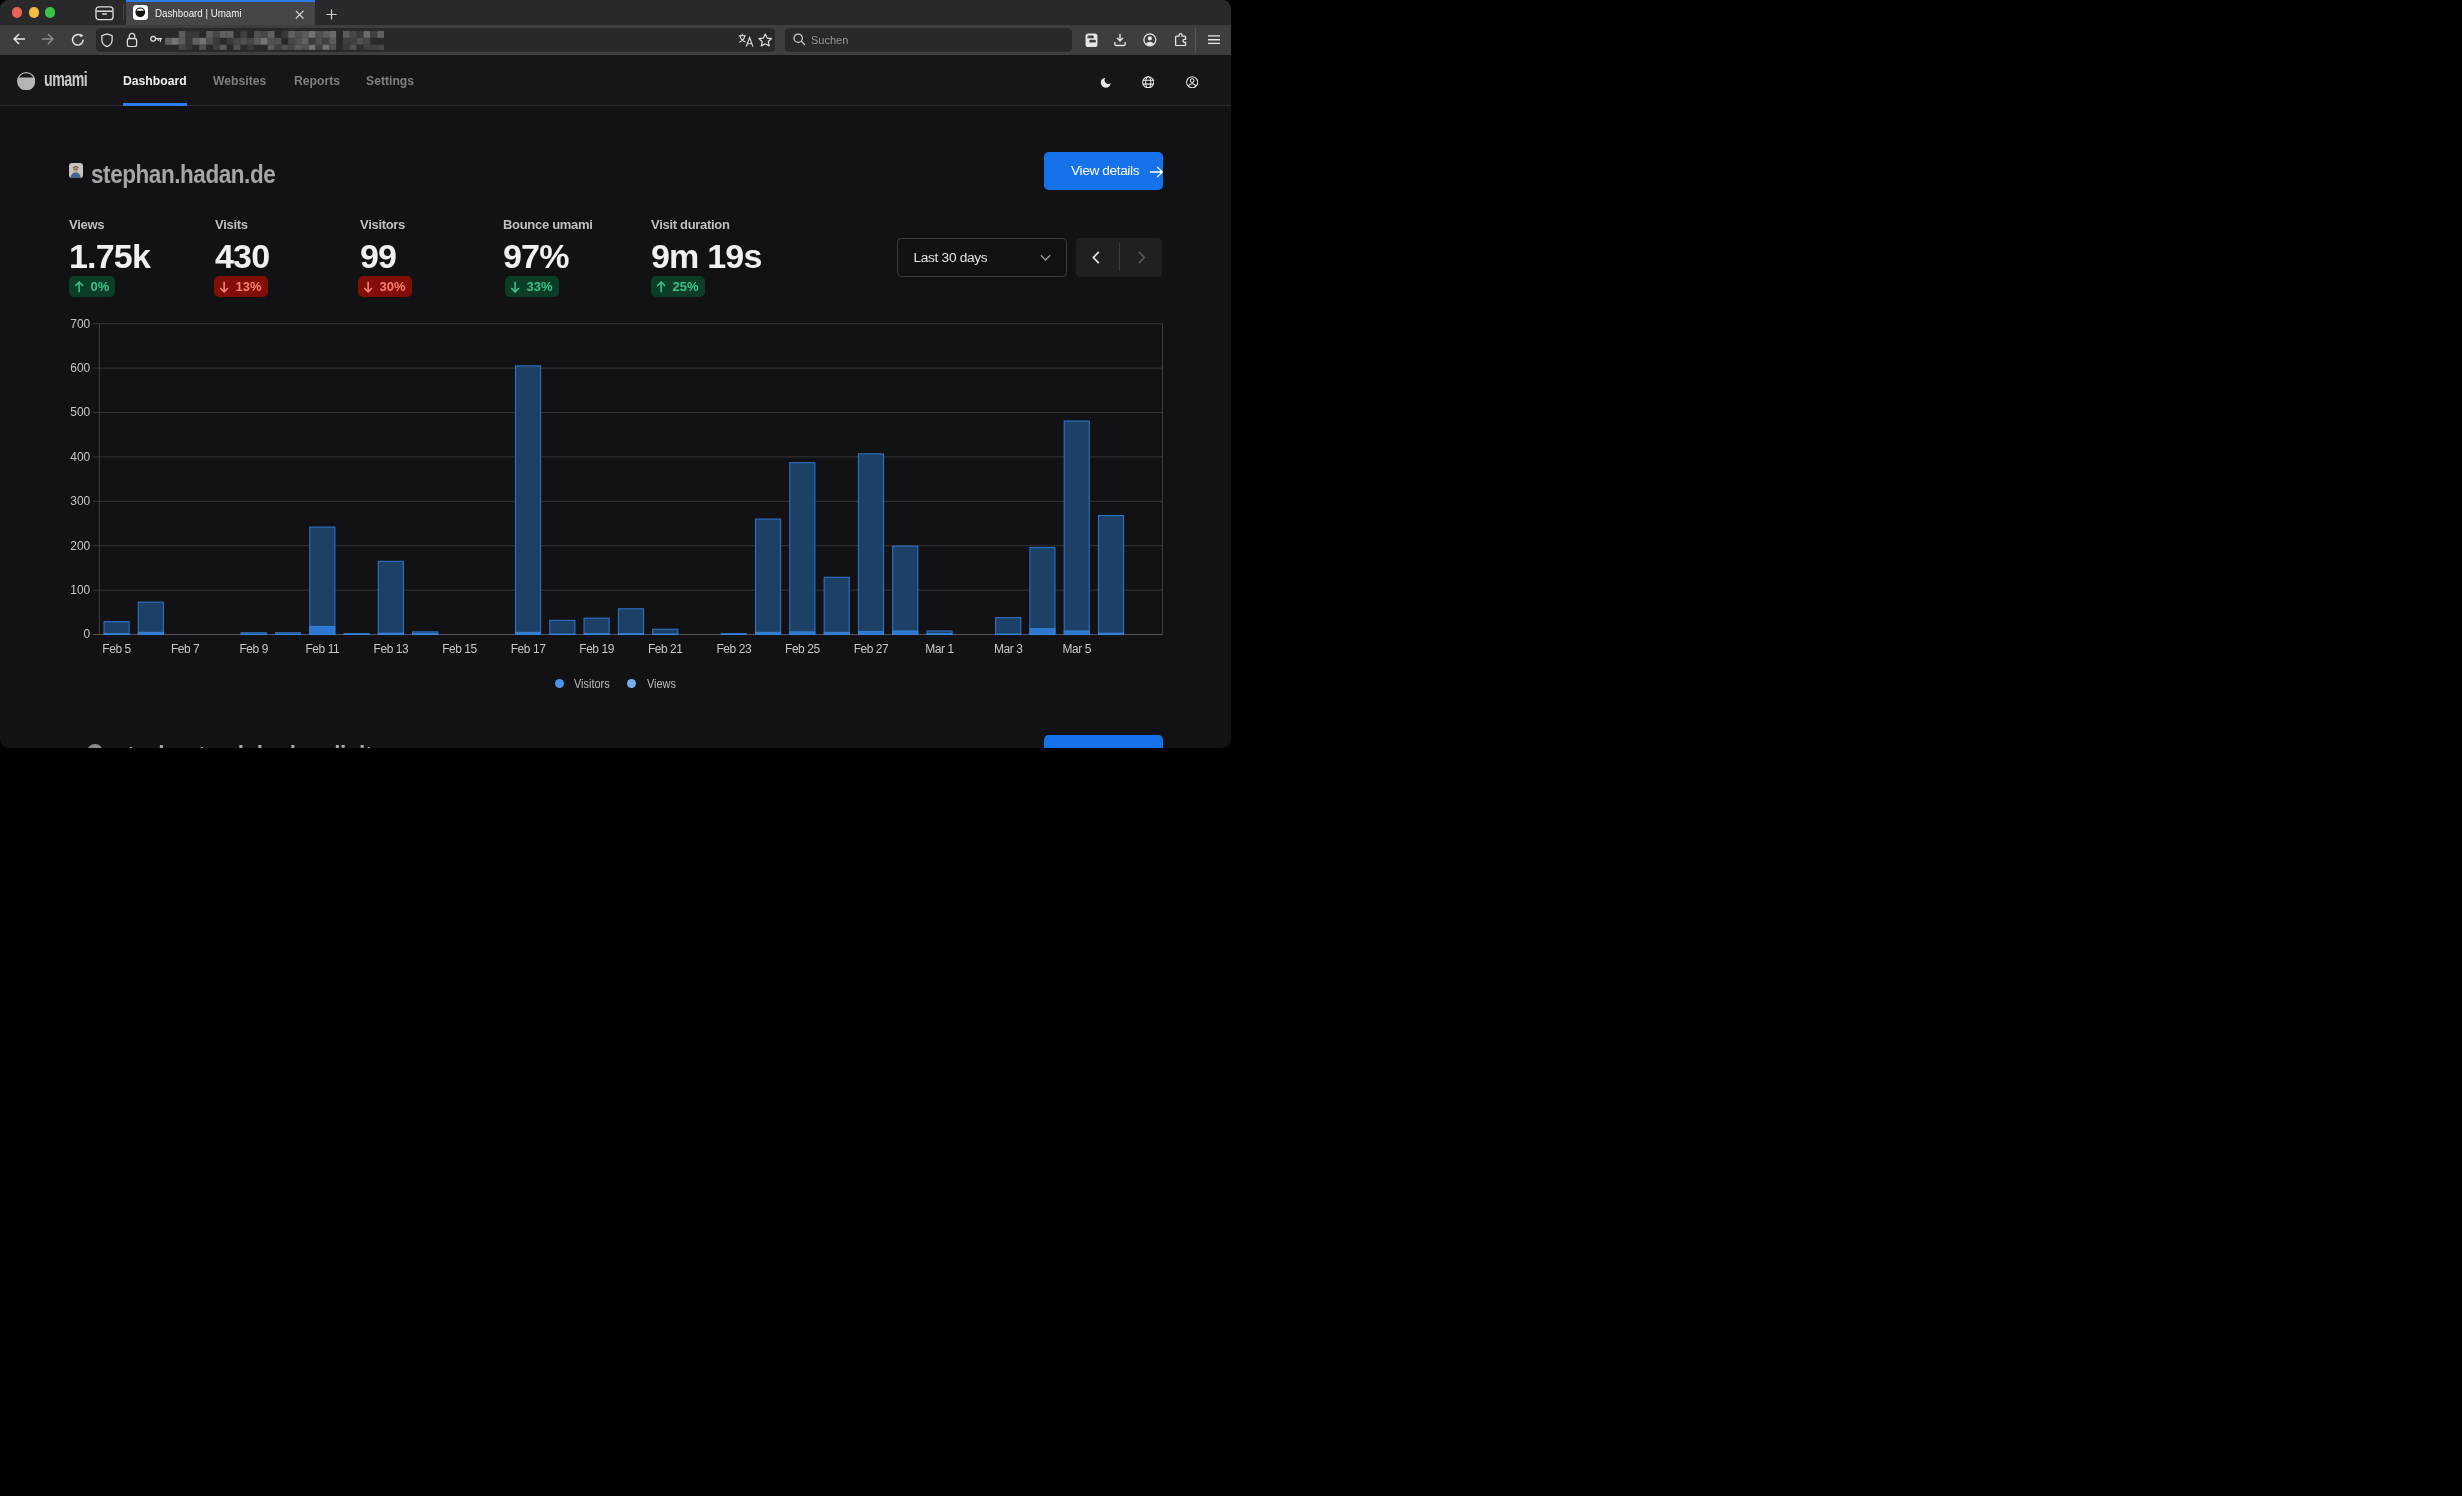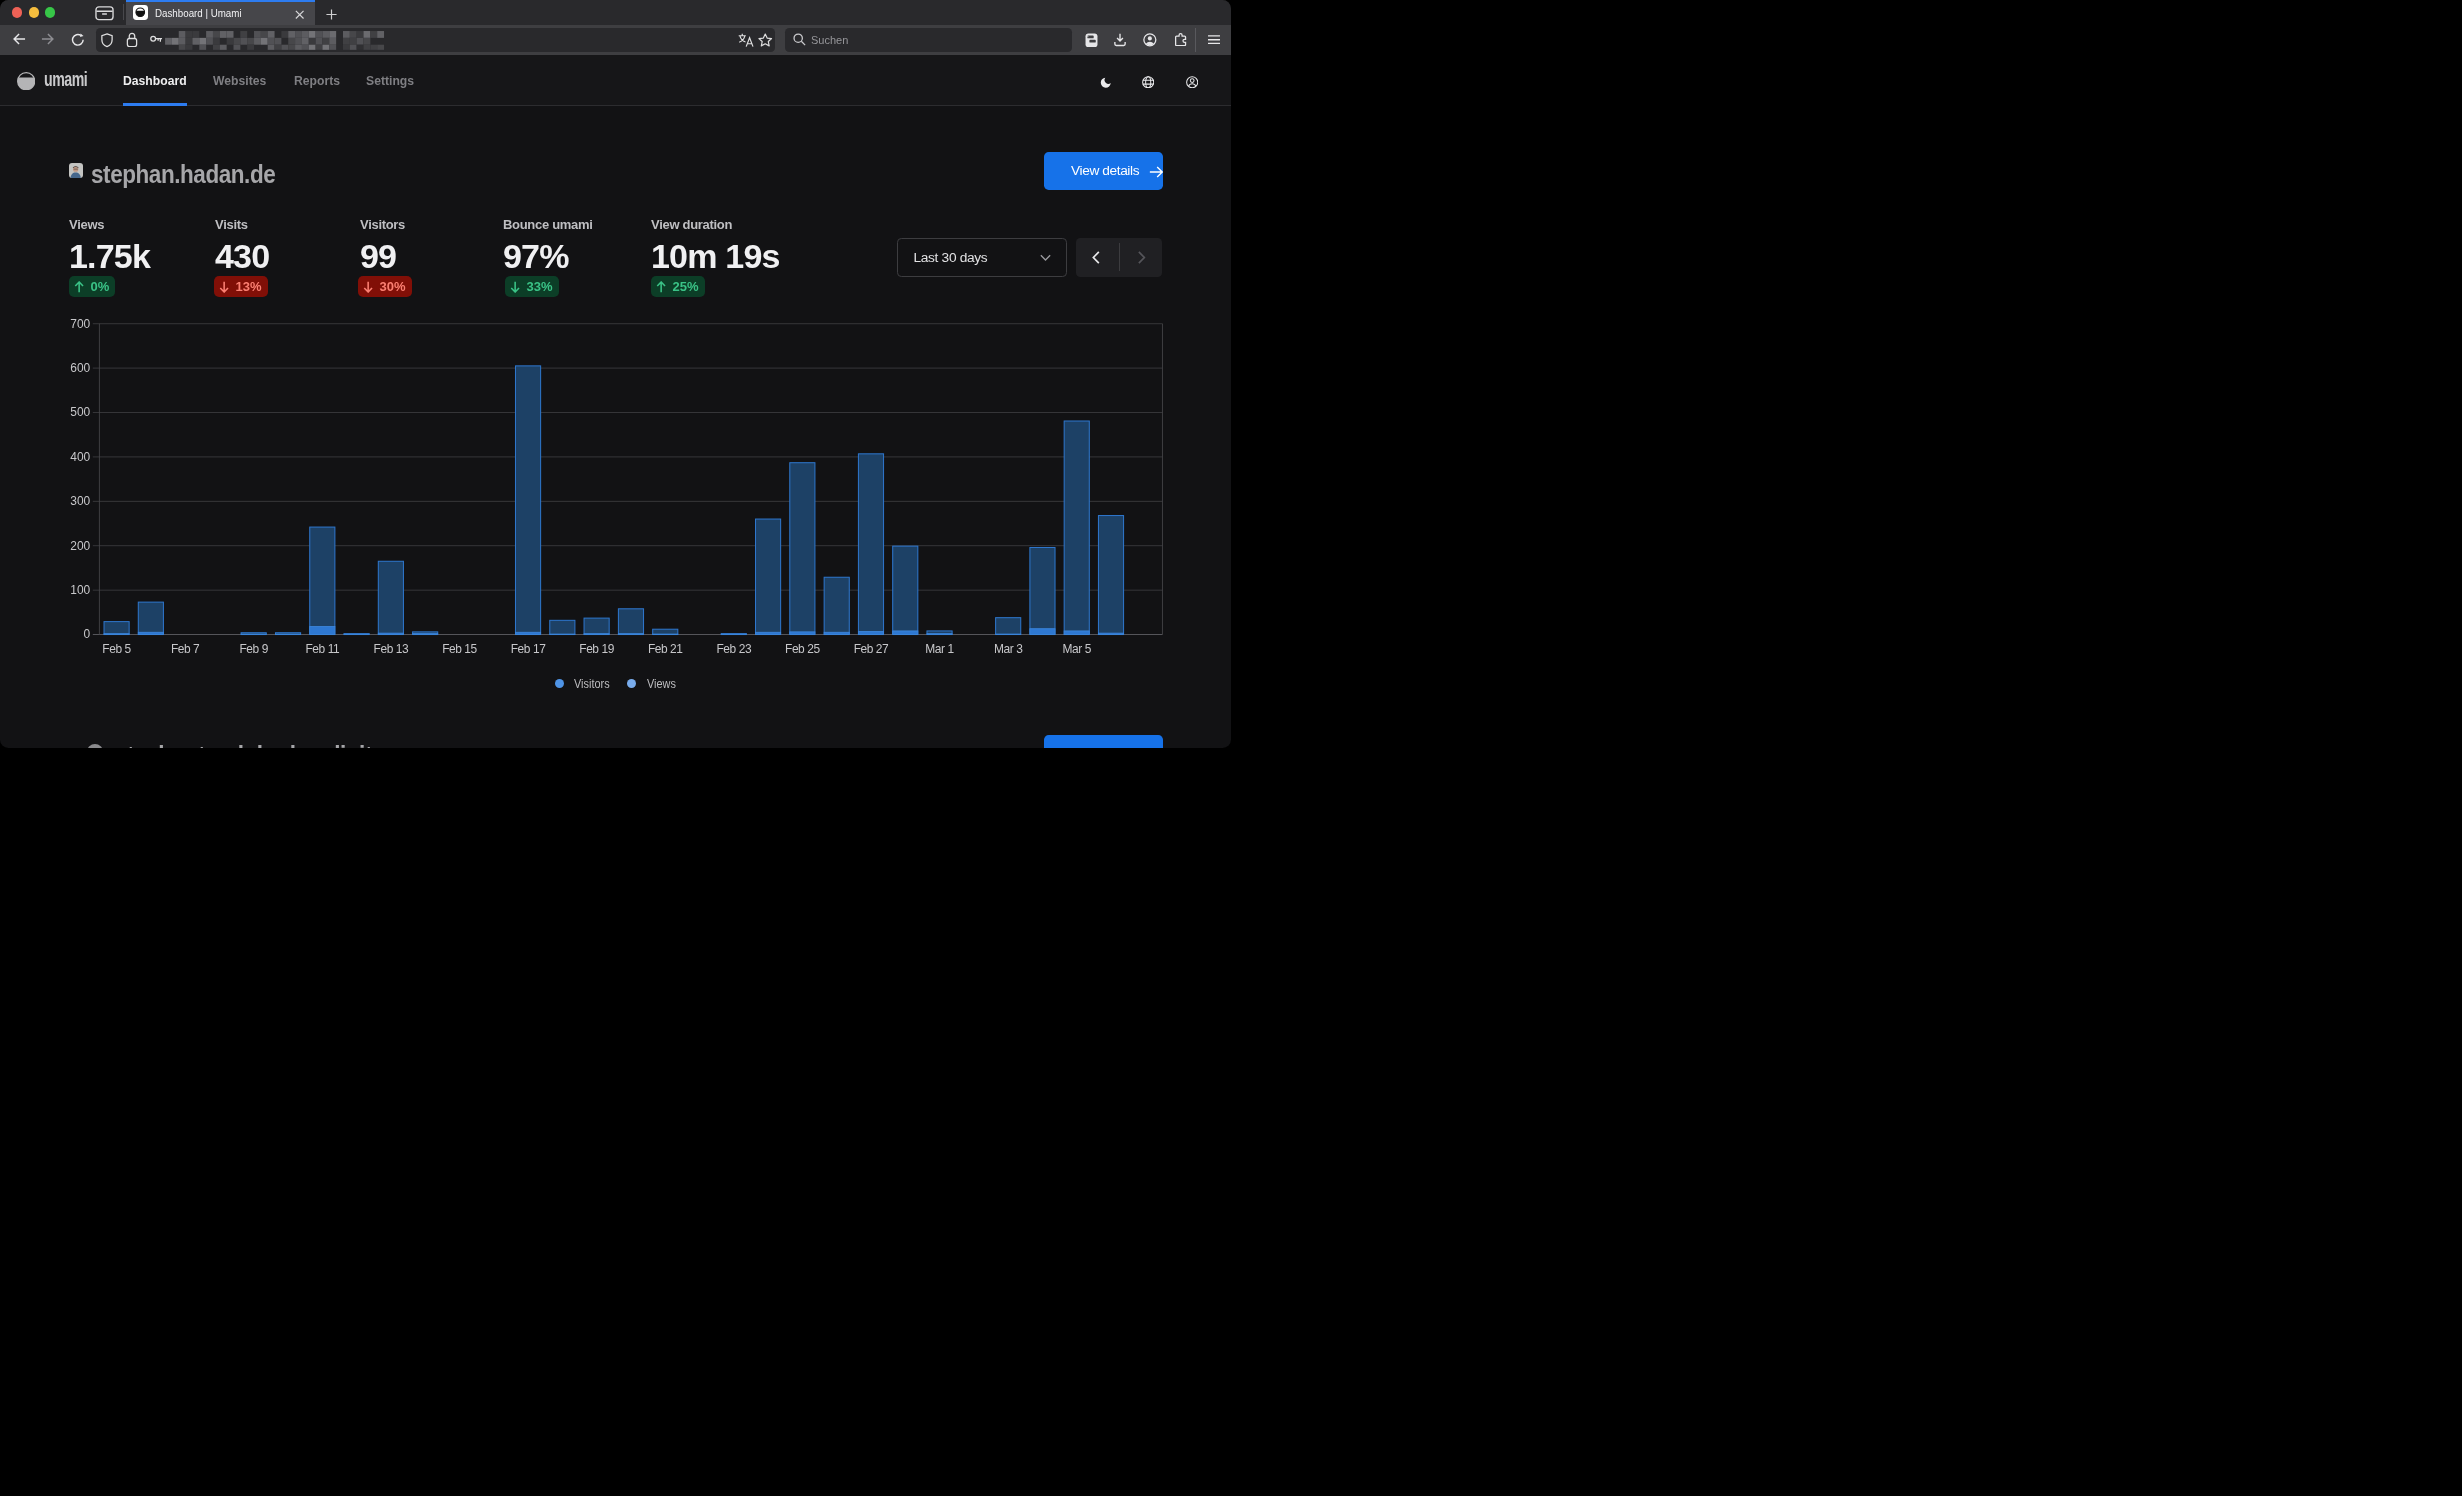--- a/index.html
+++ b/index.html
@@ -293,22 +293,22 @@
   <div class="mlabel" style="left:360px">Visitors</div>
   <div class="mvalue" style="left:360px">99</div>
   <div class="badge red" style="left:358px"><svg width="10.3" height="12" viewBox="0 0 13 15">
         <path d="M6.5 1 V13.4 M1.6 8.8 L6.5 13.8 L11.4 8.8" fill="none" stroke="#fb7f72" stroke-width="2"></path>
       </svg> 30%</div>
   <div class="mlabel" style="left:503px">Bounce umami</div>
   <div class="mvalue" style="left:503px">97%</div>
   <div class="badge green" style="left:505px"><svg width="10.3" height="12" viewBox="0 0 13 15">
         <path d="M6.5 1 V13.4 M1.6 8.8 L6.5 13.8 L11.4 8.8" fill="none" stroke="#3ac286" stroke-width="2"></path>
       </svg> 33%</div>
-  <div class="mlabel" style="left:651px">View duration</div>
-  <div class="mvalue" style="left:651px">10m 19s</div>
+  <div class="mlabel" style="left:651px">Visit duration</div>
+  <div class="mvalue" style="left:651px">9m 19s</div>
   <div class="badge green" style="left:651px"><svg width="10.3" height="12" viewBox="0 0 13 15">
         <path d="M6.5 14 V1.6 M1.6 6.2 L6.5 1.2 L11.4 6.2" fill="none" stroke="#3ac286" stroke-width="2"></path>
       </svg> 25%</div>
 
   <div class="select">Last 30 days
     <svg style="position:absolute;right:15.4px;top:15.4px" width="11" height="7.7" viewBox="0 0 13 9">
       <path d="M1 1.5 L6.5 7 L12 1.5" fill="none" stroke="#9a9a9e" stroke-width="1.6"></path>
     </svg>
   </div>
   <div class="pager">

